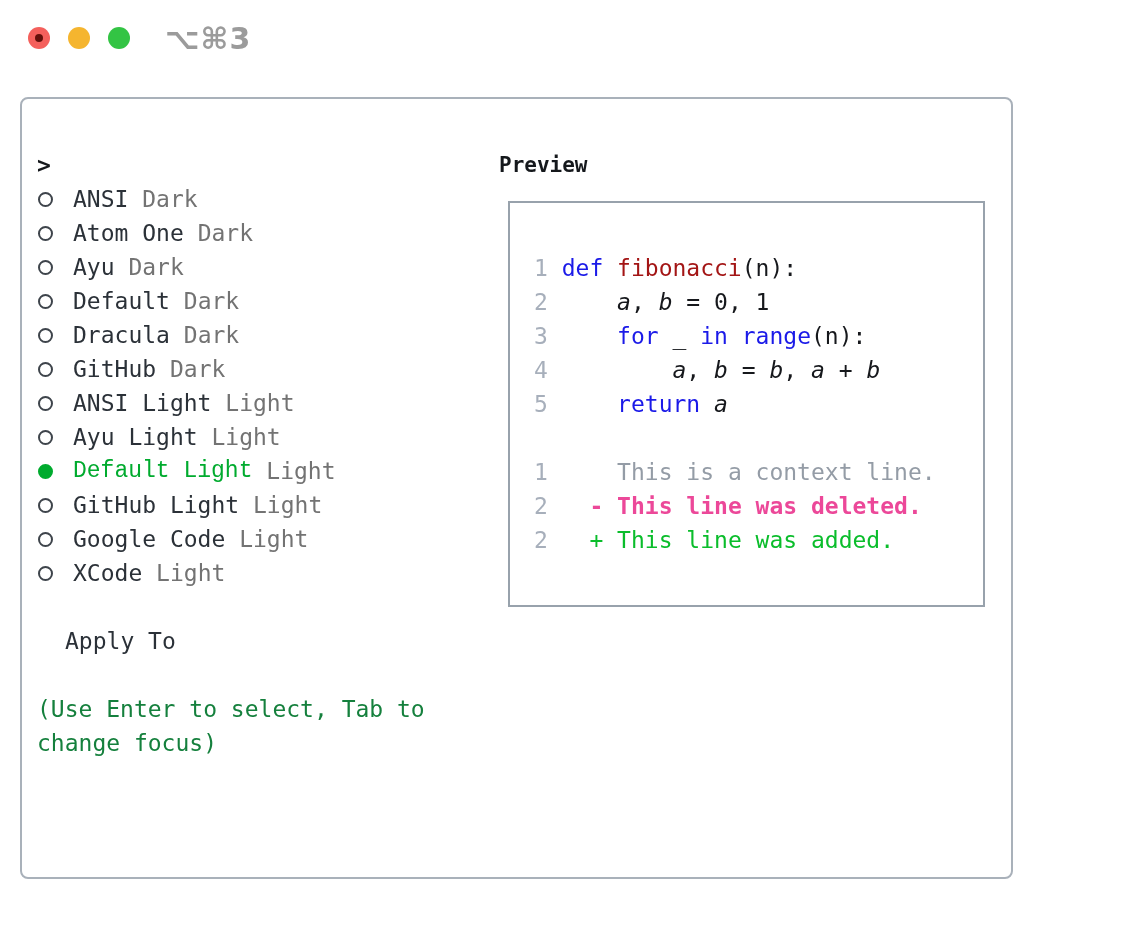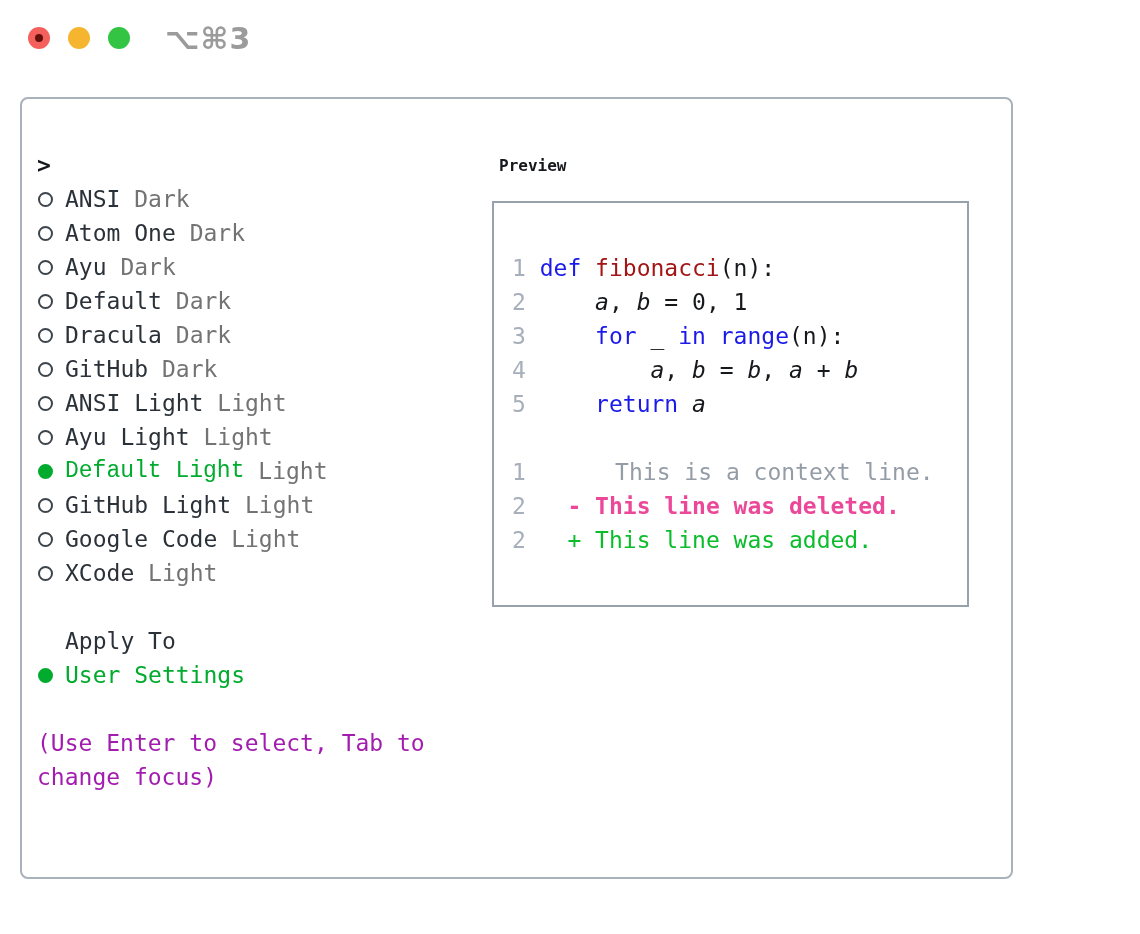--- a/index.html
+++ b/index.html
@@ -25,40 +25,40 @@
     border:2px solid #a9b1ba;border-radius:8px;box-sizing:border-box;background:#fff;
   }
   .left-col{position:absolute;left:15px;top:49px;width:455px;}
   .row{height:34px;display:flex;align-items:center;font-size:23px;white-space:pre;color:#2b3138;}
   .cell-pre{width:28px;flex:none;display:flex;align-items:center;}
   .hdr{font-weight:bold;color:#15181c;}
   .prefix-glyph{font-weight:bold;color:#15181c;}
   .radio{width:15px;height:15px;border:2px solid #3e444b;border-radius:50%;box-sizing:border-box;margin-left:1px;background:transparent;}
   .radio.sel{background:#00ab2e;border-color:#00ab2e;}
   .theme-row.selected .tname{color:#00ab2e;font-family:Liberation Mono, monospace;}
-  .tname{color:#2b3138;}
+  .tname{color:#2b3138;margin-left:8px;}
   .tvariant{color:#737373;}
   .opt-row.selected .tname{color:#00ab2e;}
   .hint{
-    width:420px;font-size:23px;line-height:34px;color:#a21caf;white-space:normal;
+    width:420px;font-size:23px;line-height:34px;color:#15803d;white-space:normal;
   }
   
-  .preview-hdr{position:absolute;left:477px;top:49px;height:34px;display:flex;align-items:center;font-size:16px;}
+  .preview-hdr{position:absolute;left:477px;top:49px;height:34px;display:flex;align-items:center;font-size:21px;}
   .preview-box{
-    position:absolute;left:470px;top:102px;width:477px;height:406px;
-    border:2px solid #98a2ac;box-sizing:border-box;background:#fff;
+    position:absolute;left:486px;top:102px;width:477px;height:406px;
+    border:2px solid #98a2ac;box-sizing:border-box;background:#fff;padding-left:6px;
   }
   #preview-lines{padding:48px 0 0 18px;}
   .prow{height:34px;line-height:34px;font-size:23px;white-space:pre;color:#16181c;}
   .tok-ln{color:#a7afbb;}
   .tok-kw{color:#1b1ae8;}
   .tok-fn{color:#a31515;}
   .tok-var{font-style:italic;color:#16181c;}
   .tok-pl{color:#16181c;}
-  .tok-ctx{color:#949ca6;margin-left:20px;}
+  .tok-ctx{color:#949ca6;}
   .tok-del{color:#ec4899;font-weight:bold;}
   .tok-add{color:#0abd2b;}
 </style>
 </head>
 <body>
 
 <span class="tl tl-red">
     <span class="dot"></span>
   </span>
 <span class="tl tl-yellow"></span>
@@ -88,21 +88,20 @@
       </div>
 
     <div class="row"></div>
 
     <div class="row">
       <span class="cell-pre"></span>
       <span>Apply To</span>
     </div>
 
     <div id="apply-options">
-        <div class="row opt-row selected"><span class="cell-pre"><span class="radio sel"></span></span><span class="tname">User Settings</span></div>
       </div>
 
     <div class="row"></div>
 
     <div class="hint">(Use Enter to select, Tab to change focus)</div>
   </div>
 
   <div class="preview-hdr">
     <span class="hdr">Preview</span>
   </div>

